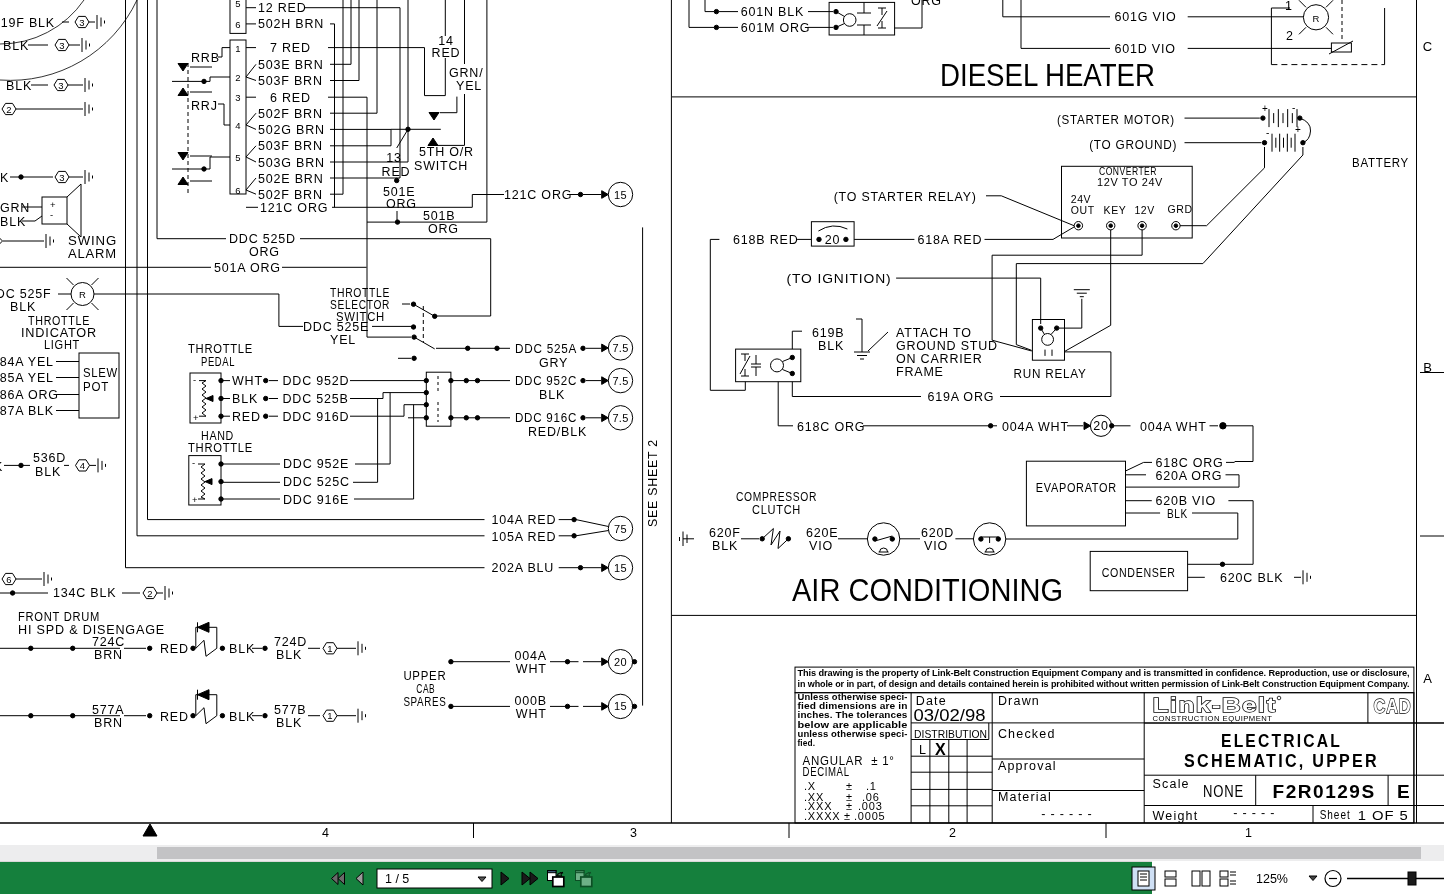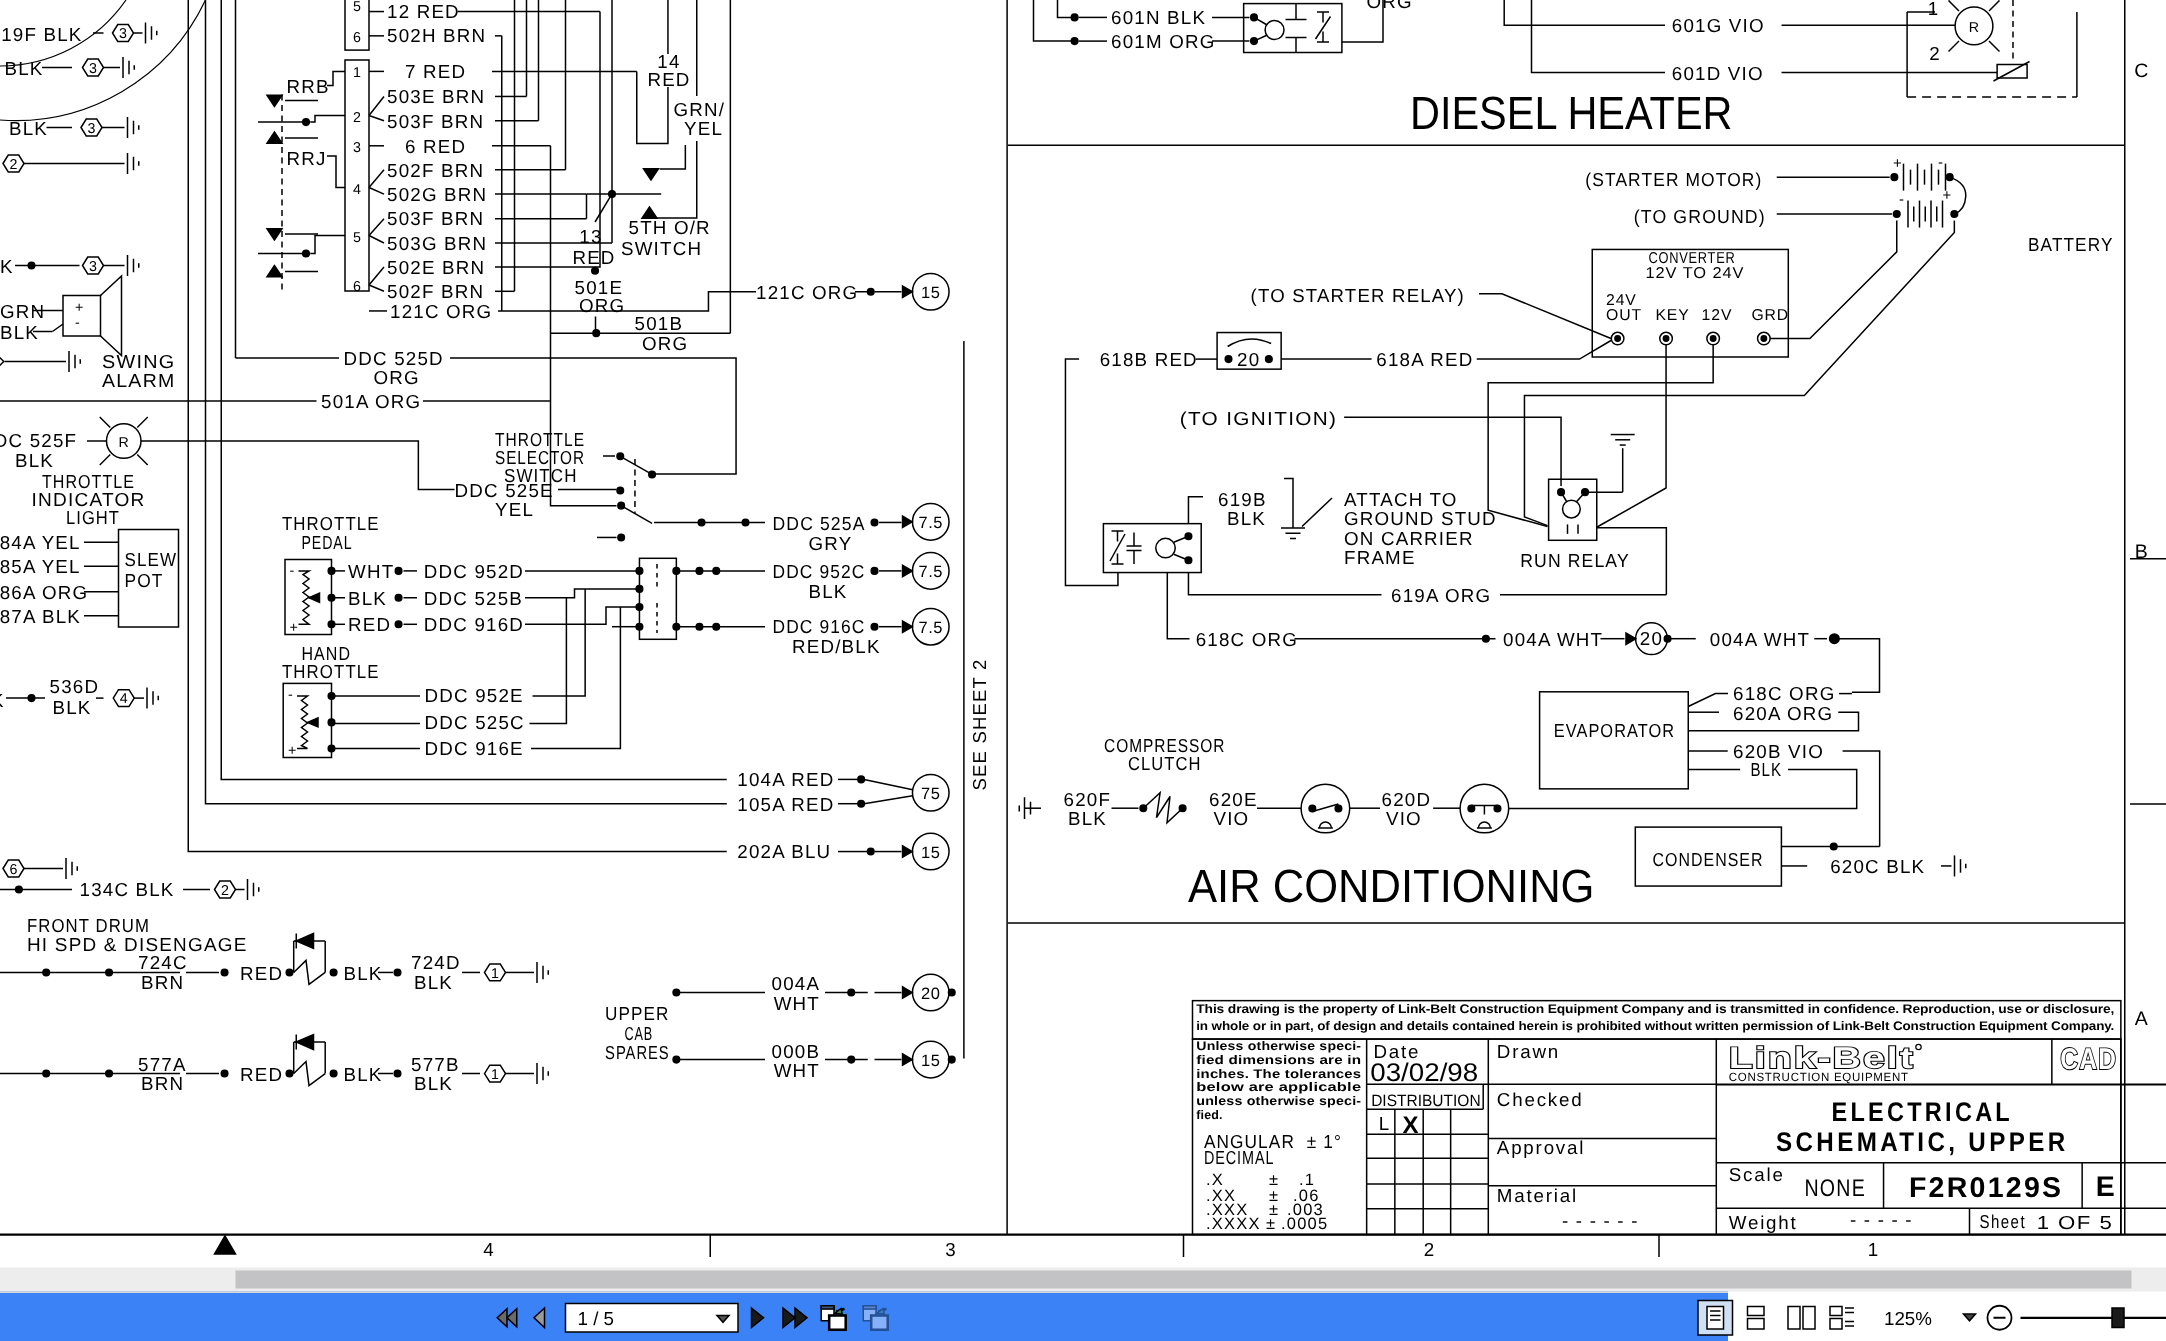--- a/index.html
+++ b/index.html
@@ -21,21 +21,21 @@
 .db{font-size:11px}
 .xb{font-size:16px;font-weight:bold}
 .tt{font-size:18px;font-weight:bold;letter-spacing:2.5px}
 .nn{font-size:16px;letter-spacing:1px}
 .fn{font-size:19px;font-weight:bold;letter-spacing:1.5px}
 .logo{font-size:20px;font-weight:bold;letter-spacing:1px;fill:#fff;stroke:#000;stroke-width:1.3;paint-order:stroke}
 .ce{font-size:8px;letter-spacing:0.5px}
 
 .scroll{position:absolute;left:0;top:845px;width:1444px;height:16px;background:#ededee}
 .thumb{position:absolute;left:157px;top:2px;width:1264px;height:12px;background:#c3c3c5}
-.tbar{position:absolute;left:0;top:861px;width:1152px;height:33px;background:#3b82f6;border-top:1px solid #d8d8d8}
+.tbar{position:absolute;left:0;top:861px;width:1152px;height:33px;background:#15803d;border-top:1px solid #d8d8d8}
 </style></head>
 <body>
 <div class="wrap">
 <svg width="1444" height="845" viewBox="0 0 1444 845">
 <path d="M 84,0 A 102,102 0 0 1 0,44" fill="none" stroke-width="0.8"></path>
 <path d="M 137,0 A 140,140 0 0 1 0,80" fill="none" stroke-width="0.8"></path>
 <text x="-7" y="27" class="t">419F BLK</text>
 <line x1="62" y1="22" x2="69" y2="22" stroke-width="1"></line>
 <polygon points="75.0,22 78.5,16.4 85.5,16.4 89.0,22 85.5,27.6 78.5,27.6" fill="none"></polygon>
 <text x="82" y="25.5" class="hx" text-anchor="middle">3</text>

